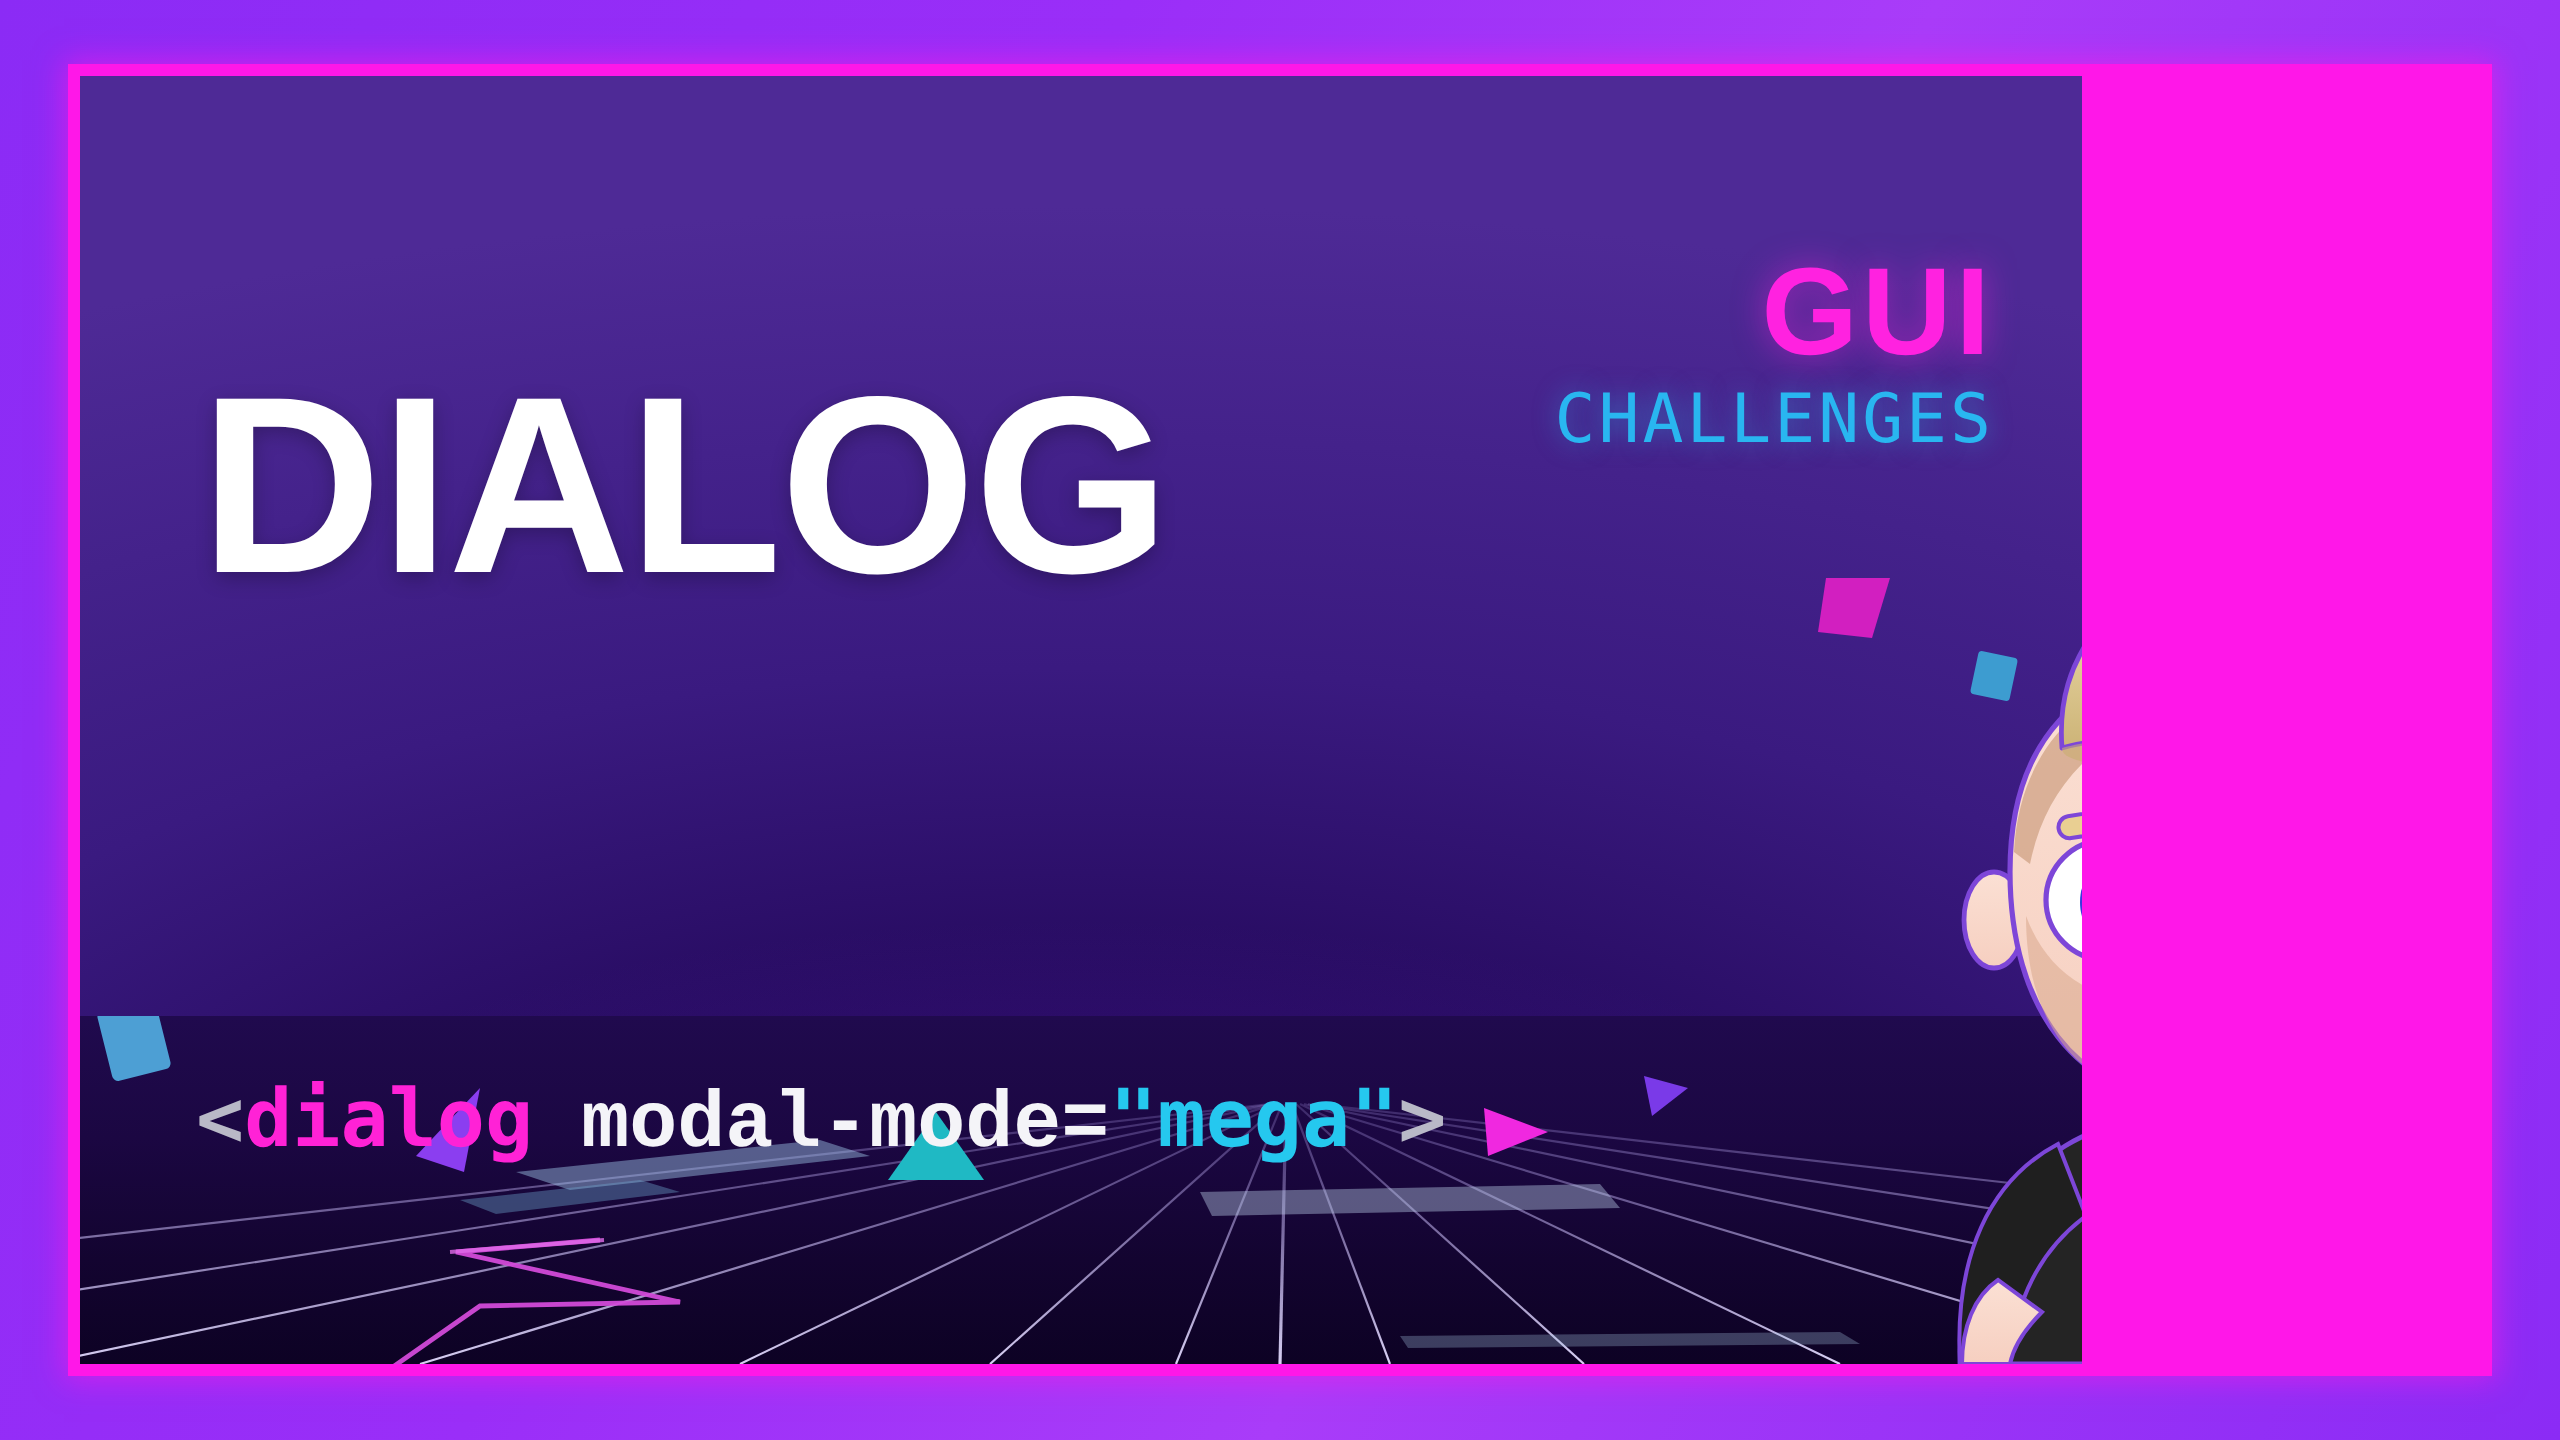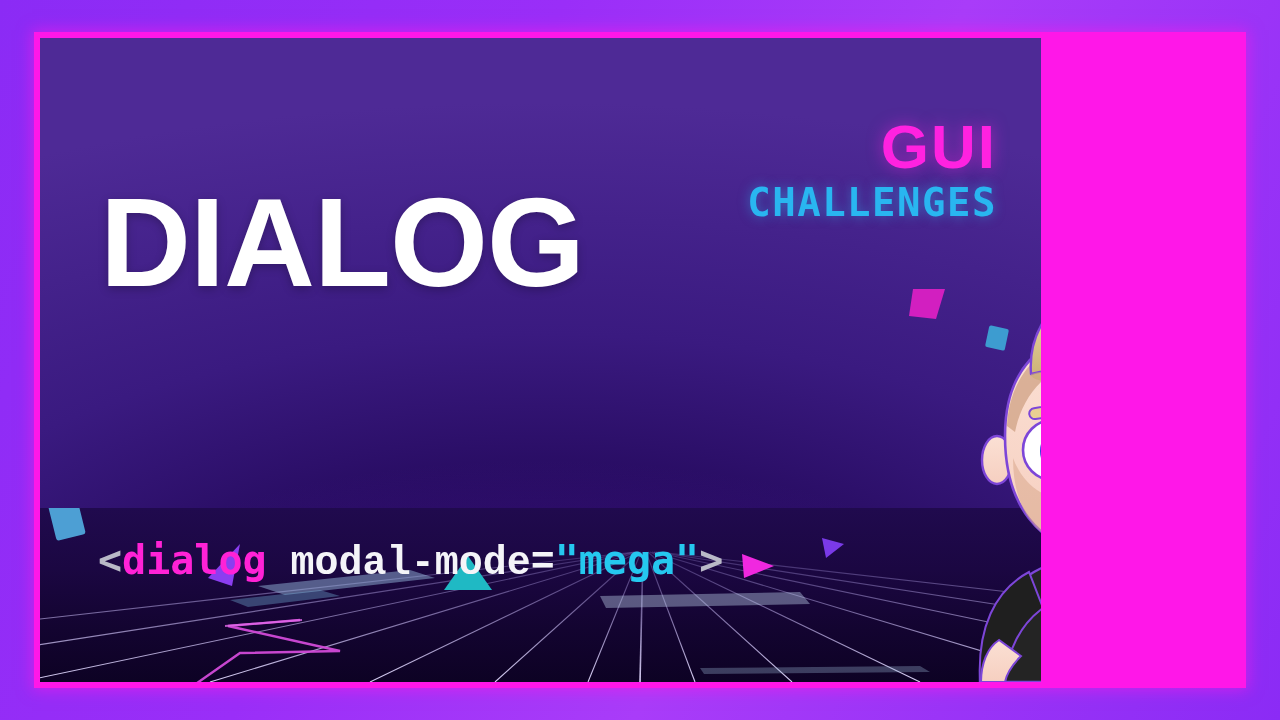--- a/index.html
+++ b/index.html
@@ -60,30 +60,30 @@
     font-family:"DejaVu Sans Mono", monospace;
     font-size:40px; line-height:1.32; font-weight:bold;
     white-space:pre;
   }
   .tk-bracket{ color:#b9b9c7; }
   .tk-tag    { color:#ff22d6; }
   .tk-attr   { color:#f4f4f8;font-family:Liberation Mono, monospace; }
   .tk-val    { color:#25c8ef; }
 
   
-  #logo{ position:absolute; right:44px; top:80px; text-align:right; }
+  #logo{ position:absolute; right:44px; top:90px; text-align:right; }
   #logo-gui{
     font-family:"Liberation Sans", sans-serif;
     font-weight:bold; font-size:62px; line-height:.95;
     letter-spacing:2px; color:#ff22e0;
     text-shadow:0 0 16px rgba(255,34,224,.5);
   }
   #logo-challenges{
     font-family:"DejaVu Sans Mono", monospace;
-    font-weight:bold; font-size:39px; line-height:1;
+    font-weight:normal; font-size:34px; line-height:1;
     letter-spacing:1.5px; color:#29b6f0;
     margin-top:6px;
     text-shadow:0 0 12px rgba(41,182,240,.5);
   }
 
   
   .confetti{ position:absolute; }
 
   
   #avatar{ position:absolute; left:885px; top:270px; width:330px; height:374px; }

